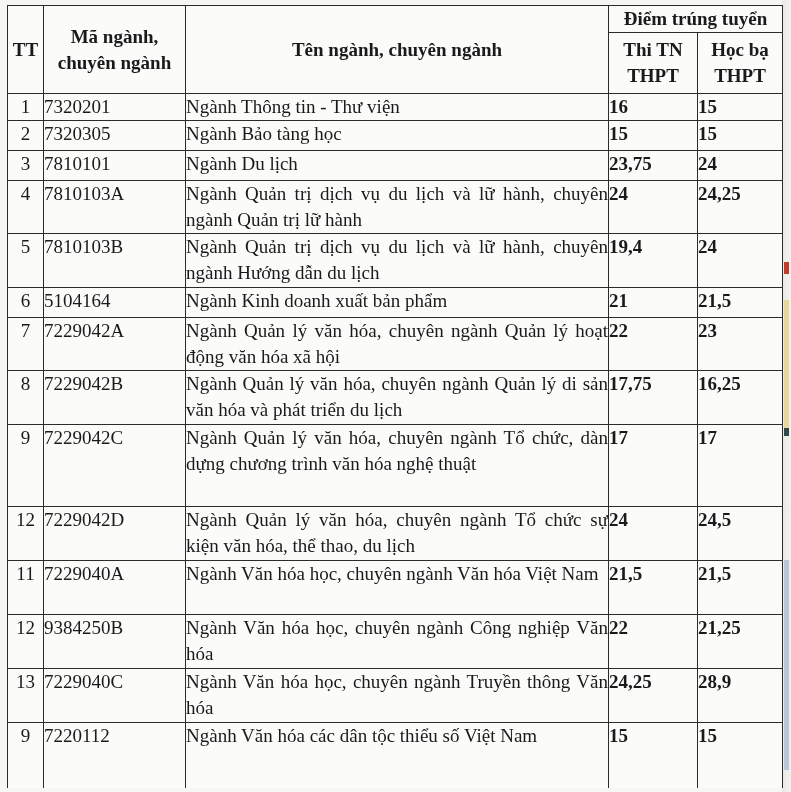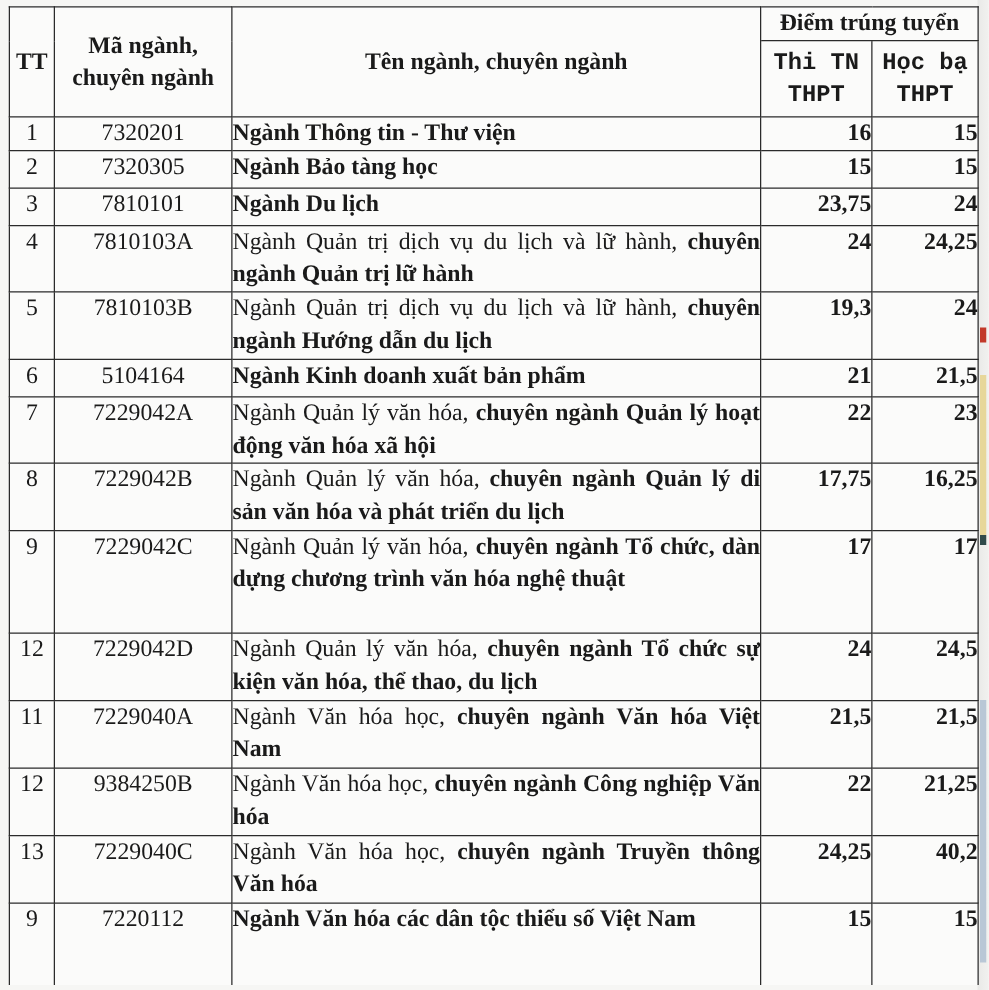--- a/index.html
+++ b/index.html
@@ -26,26 +26,26 @@
       border: 1.3px solid #2b2b2b;
       padding: 0;
       font-size: 19px;
       line-height: 26px;
       vertical-align: top;
     }
     th { font-weight: bold; text-align: center; vertical-align: middle !important; }
     th.tt { font-size: 20px; }
     th.tt, th.code, th.name { vertical-align: middle; }
     th.group { height: 24px; line-height: 24px; }
-    th.sub { line-height: 26px; height: 60px; font-family: Liberation Mono, monospace; }
+    th.sub { line-height: 26px; height: 60px; }
     td.num { text-align: center; padding-top: 1px; }
-    td.code { text-align: center; padding-top: 1px; }
+    td.code { text-align: left; padding-top: 1px; }
     td.name { text-align: justify; padding: 1px 4px 0 4px; }
-    td.score { text-align: right; font-weight: bold; padding-top: 1px; margin-top: 16px; }
-    .b { font-weight: bold; }
+    td.score { text-align: left; font-weight: bold; padding-top: 1px; margin-top: 16px; }
+    .b { font-weight: normal; }
     .cut { border-bottom: none !important; }
   </style>
 </head>
 <body>
 
 <div class="page-edge"></div>
 <div class="edge-mark" style="top:262px;height:12px;background:#c23a2a;"></div>
 <div class="edge-mark" style="top:300px;height:128px;background:#e7d79a;"></div>
 <div class="edge-mark" style="top:428px;height:8px;background:#2f4a4a;"></div>
 <div class="edge-mark" style="top:560px;height:210px;background:#b9c7d6;"></div>
@@ -96,21 +96,21 @@
         <td class="num">4</td>
         <td class="code">7810103A</td>
         <td class="name"><span>Ngành Quản trị dịch vụ du lịch và lữ hành, </span><span class="b">chuyên ngành Quản trị lữ hành</span></td>
         <td class="score">24</td>
         <td class="score">24,25</td>
       </tr>
       <tr style="height: 54px;">
         <td class="num">5</td>
         <td class="code">7810103B</td>
         <td class="name"><span>Ngành Quản trị dịch vụ du lịch và lữ hành, </span><span class="b">chuyên ngành Hướng dẫn du lịch</span></td>
-        <td class="score">19,3</td>
+        <td class="score">19,4</td>
         <td class="score">24</td>
       </tr>
       <tr style="height: 30px;">
         <td class="num">6</td>
         <td class="code">5104164</td>
         <td class="name"><span></span><span class="b">Ngành Kinh doanh xuất bản phẩm</span></td>
         <td class="score">21</td>
         <td class="score">21,5</td>
       </tr>
       <tr style="height: 53px;">
@@ -153,21 +153,21 @@
         <td class="code">9384250B</td>
         <td class="name"><span>Ngành Văn hóa học, </span><span class="b">chuyên ngành Công nghiệp Văn hóa</span></td>
         <td class="score">22</td>
         <td class="score">21,25</td>
       </tr>
       <tr style="height: 54px;">
         <td class="num">13</td>
         <td class="code">7229040C</td>
         <td class="name"><span>Ngành Văn hóa học, </span><span class="b">chuyên ngành Truyền thông Văn hóa</span></td>
         <td class="score">24,25</td>
-        <td class="score">40,2</td>
+        <td class="score">28,9</td>
       </tr>
       <tr style="height: 65px;">
         <td class="num cut">9</td>
         <td class="code cut">7220112</td>
         <td class="name cut"><span></span><span class="b">Ngành Văn hóa các dân tộc thiểu số Việt Nam</span></td>
         <td class="score cut">15</td>
         <td class="score cut">15</td>
       </tr>
     </tbody>
 </table>

